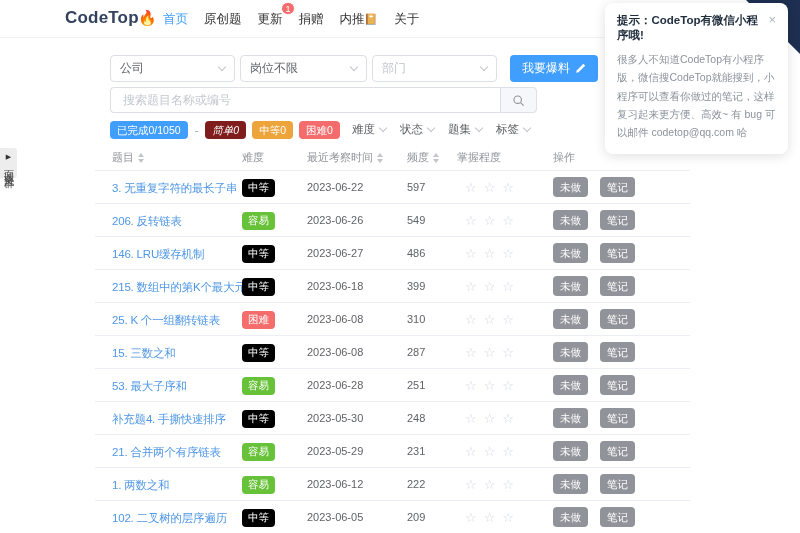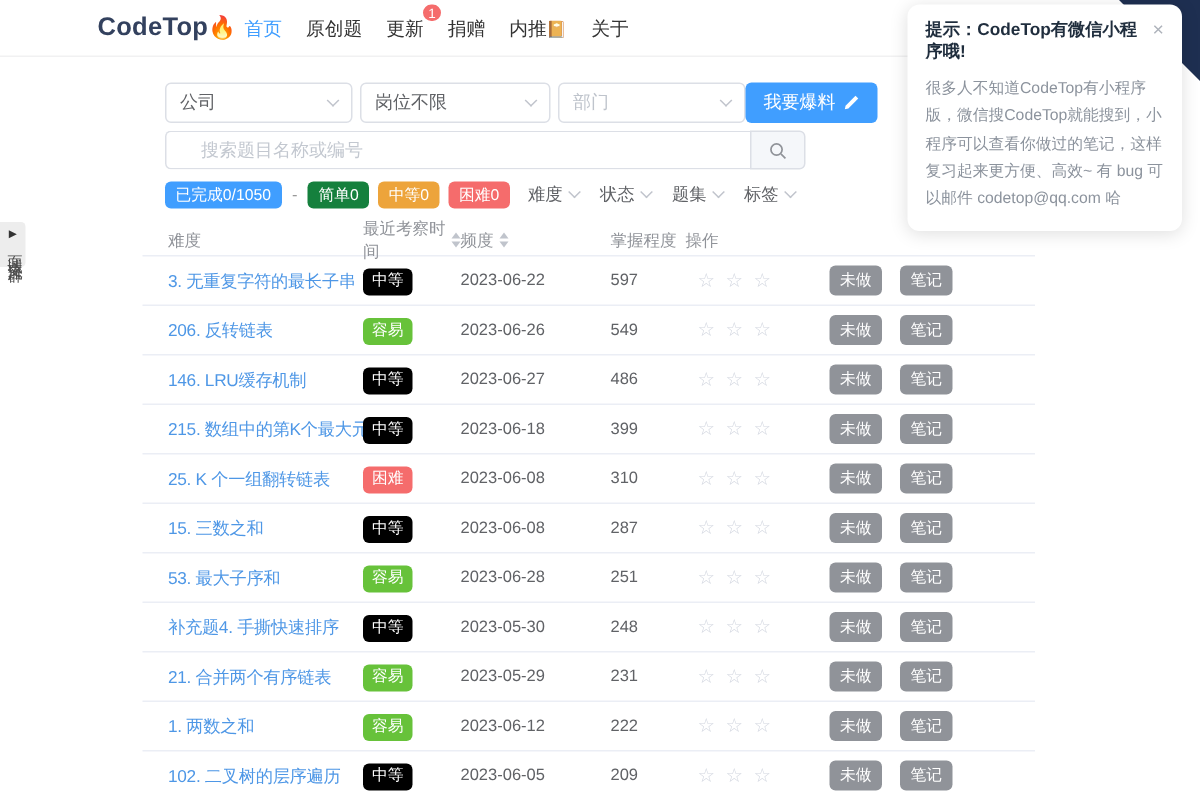--- a/index.html
+++ b/index.html
@@ -42,34 +42,34 @@
   .main { position:absolute; left:95px; top:38px; width:595px; }
 
   .filter-row1 { display:flex; margin:17px 0 0 15px; }
   .select { width:125px; height:27px; border:1px solid #dcdfe6; border-radius:4px; display:flex;
     align-items:center; justify-content:space-between; padding:0 9px; font-size:12px; color:#606266;
     background:#fff; cursor:pointer; }
   .select + .select { margin-left:5px; }
   .select.placeholder { color:#bfc4cc; }
   .chev { display:inline-block; width:6px; height:6px; border-right:1.3px solid #c0c4cc;
     border-bottom:1.3px solid #c0c4cc; transform:rotate(45deg); margin-top:-3px; }
-  .report-btn { height:27px; padding:0 12px; background:#409eff; color:#fff; border:none;
+  .report-btn { margin-left:13px; height:27px; padding:0 12px; background:#409eff; color:#fff; border:none;
     border-radius:4px; font-size:12px; display:flex; align-items:center; gap:5px; cursor:pointer; }
 
   .filter-row2 { display:flex; margin:5px 0 0 15px; }
   .search-input { width:390px; height:26px; border:1px solid #dcdfe6; border-right:none;
-    border-radius:4px 0 0 4px; padding:0 23px; font-size:12px; color:#0c4a6e; outline:none; }
+    border-radius:4px 0 0 4px; padding:0 12px; font-size:12px; color:#0c4a6e; outline:none; }
   .search-input::placeholder { color:#c3c8d0; }
   .search-btn { width:37px; height:26px; background:#f5f7fa; border:1px solid #dcdfe6;
     border-radius:0 4px 4px 0; display:flex; align-items:center; justify-content:center; cursor:pointer; }
 
   .stats-row { position:relative; margin:8px 0 0 15px; height:18px; display:flex; align-items:center; }
   .pill { display:inline-block; font-size:10.5px; color:#fff; border-radius:4px; padding:2.5px 7px; line-height:1.2; }
   .pill.blue { background:#409eff; }
-  .pill.green { background:#15803d; }
+  .pill.green { background:#7f1d1d;font-style:italic; }
   .pill.orange { background:#eda43b; }
   .pill.red { background:#f56c6c; }
   .pill + .pill { margin-left:6px; }
   .dash { color:#999; font-size:11px; margin:0 7px; }
   .quick-filters { position:absolute; left:242px; top:1px; display:flex; gap:14px; }
   .qf { font-size:11.5px; color:#606266; display:flex; align-items:center; gap:5px; cursor:pointer; }
 
   
   .table { margin-top:6px; }
   .thead, .trow { display:grid; grid-template-columns:130px 65px 100px 50px 96px 1fr;
@@ -184,20 +184,27 @@
         <span class="qf">
             <span>标签</span>
             <i class="chev"></i>
           </span>
       </div>
     </div>
 
     <div class="table">
       <div class="thead">
         <div class="th">
+            <span>题目</span>
+            <span class="sort">
+              <i class="up"></i>
+              <i class="down"></i>
+            </span>
+          </div>
+        <div class="th">
             <span>难度</span>
           </div>
         <div class="th">
             <span>最近考察时间</span>
             <span class="sort">
               <i class="up"></i>
               <i class="down"></i>
             </span>
           </div>
         <div class="th">

